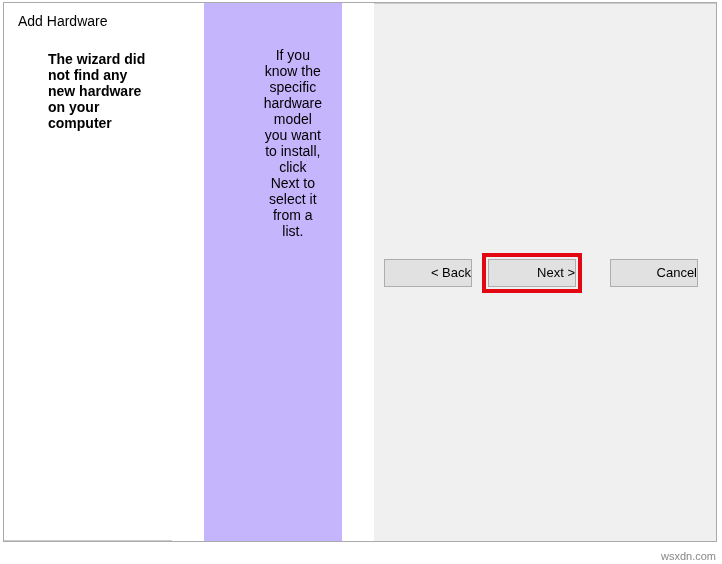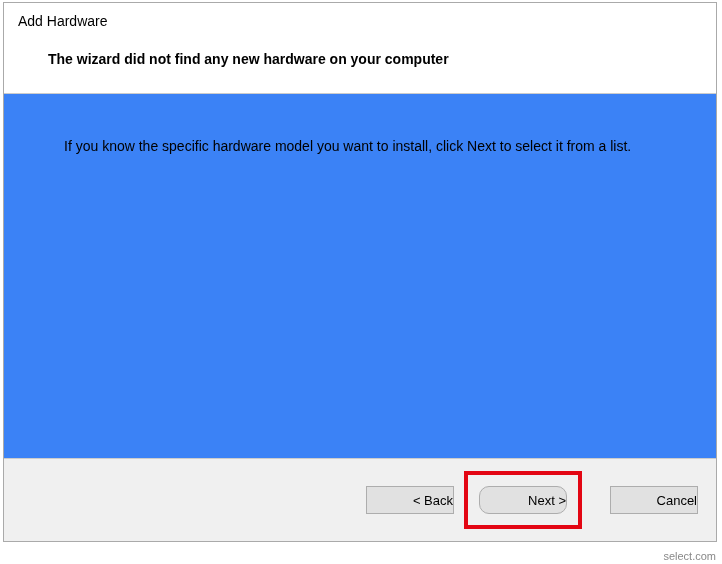--- a/index.html
+++ b/index.html
@@ -11,43 +11,45 @@
       height: 564px;
       position: relative;
     }
     .dialog {
       width: 714px;
       height: 540px;
       margin: 2px 3px;
       border: 1px solid #aaaaaa;
       background: #ffffff;
       display: flex;
-      flex-direction: column;
+      flex-direction: row;
+      gap: 32px;
     }
     .header {
       background: #ffffff;
       padding: 10px 14px 26px 14px;
       border-bottom: 1px solid #cccccc;
     }
     .title {
       font-size: 14px;
       font-weight: 400;
       color: #000000;
       margin-bottom: 22px;
     }
     .subtitle {
       font-size: 14px;
       font-weight: 700;
       color: #000000;
       margin-left: 30px;
     }
     .content {
       flex: 1;
-      background: #3b82f6;
-      padding: 44px 30px 10px 60px;
+      background: #c4b5fd;
+      padding: 44px 20px 10px 60px;
+      text-align: center;
     }
     .body-text {
       font-size: 14px;
       color: #000000;
     }
     .footer {
       background: #f0f0f0;
       border-top: 1px solid #cccccc;
       padding: 12px 18px 12px 10px;
       display: flex;
@@ -64,21 +66,21 @@
       width: 88px;
       height: 28px;
       cursor: pointer;
       text-align: right;
     }
     .highlight {
       border: 4px solid #e30613;
       padding: 2px;
       display: inline-flex;
     }
-    .highlight .btn { margin: 9px; border-radius: 10px; }
+    .highlight .btn { margin: 0; }
     .gap { width: 8px; }
     .watermark {
       position: absolute;
       right: 6px;
       bottom: 2px;
       font-size: 11px;
       color: #888888;
       font-family: Arial, sans-serif;
     }
   </style>
@@ -95,13 +97,13 @@
   </div>
   <div class="footer">
     <button class="btn">&lt; Back</button>
     <span class="highlight">
       <button class="btn">Next &gt;</button>
     </span>
     <span class="gap"></span>
     <button class="btn">Cancel</button>
   </div>
 </div>
-<div class="watermark">select.com</div>
+<div class="watermark">wsxdn.com</div>
 
 </body></html>

